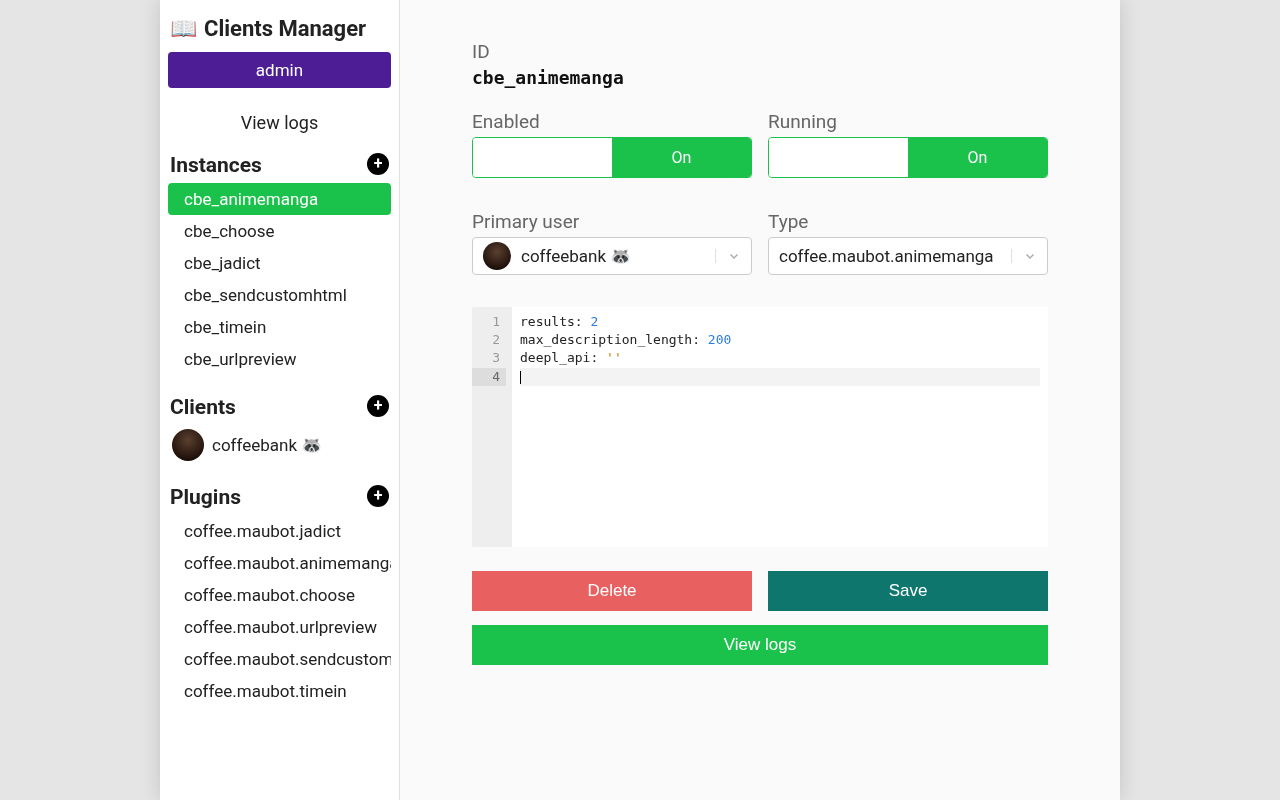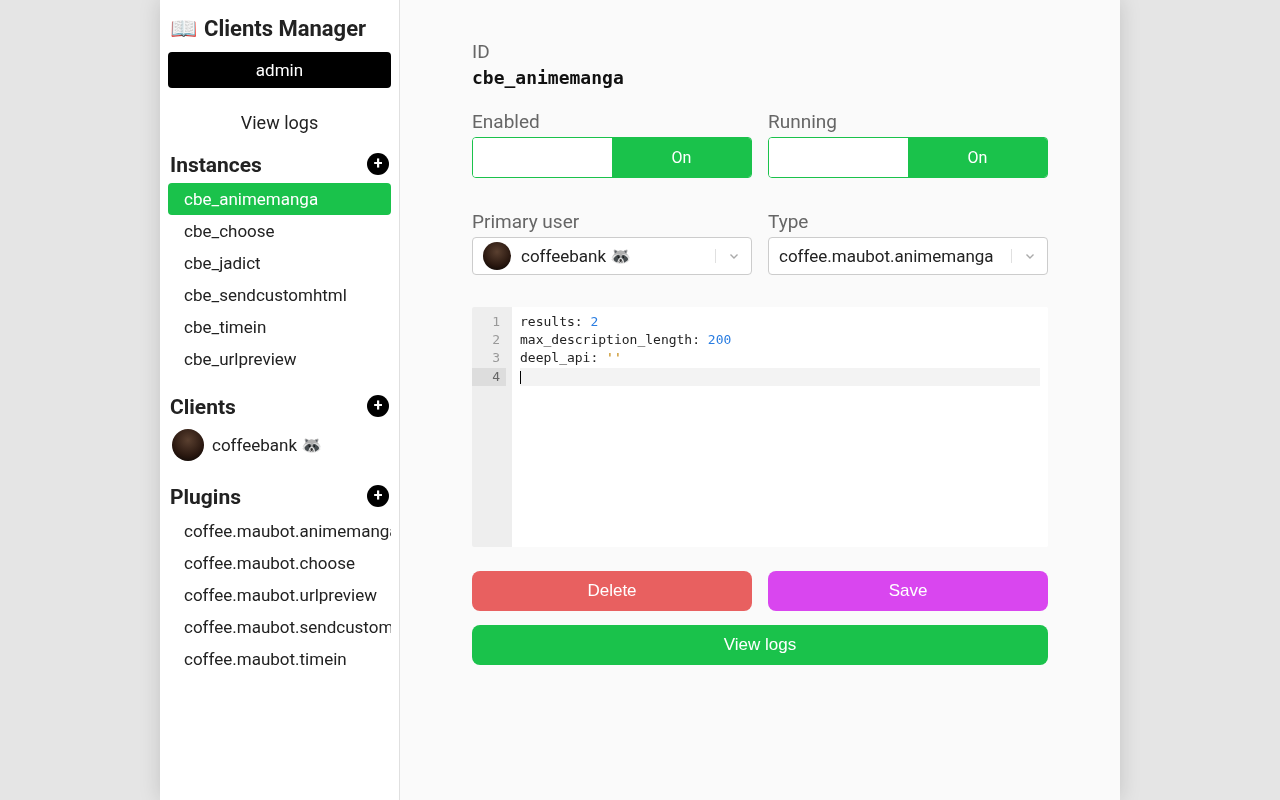--- a/index.html
+++ b/index.html
@@ -38,21 +38,21 @@
   width: 28px;
   height: 28px;
   margin-right: 6px;
   display: inline-flex;
   align-items: center;
   justify-content: center;
   font-size: 22px;
 }
 .user-badge {
   margin: 0 8px 12px 8px;
-  background: #000000;
+  background: #4c1d95;
   color: #fff;
   text-align: center;
   padding: 8px 0;
   border-radius: 4px;
   font-size: 17px;
 }
 .view-logs-top {
   text-align: center;
   padding: 12px 0 14px 0;
   color: #222;
@@ -236,28 +236,28 @@
 }
 .btn-row {
   display: flex;
   gap: 16px;
   margin-bottom: 14px;
 }
 .btn {
   flex: 1;
   padding: 10px 1px;
   text-align: center;
-  border-radius: 8px;
+  border-radius: 0;
   font-size: 17px;
   color: #fff;
   cursor: pointer;
   border: none;
 }
 .btn-delete { background: #e86060; }
-.btn-save { background: #d946ef; }
+.btn-save { background: #0f766e; }
 .btn-viewlogs { background: #1ac24b; width: 100%; }
 </style>
 </head>
 <body>
 
 <div class="app-container">
   <div class="sidebar">
     <div class="sidebar-header">
       <span class="logo-icon">📖</span>
       <span>Clients Manager</span>
@@ -289,20 +289,21 @@
           <span class="client-name">coffeebank 🦝</span>
         </div>
       </div>
 
     <div class="section-gap"></div>
     <div class="section-header">
       <span>Plugins</span>
       <span class="plus-icon">+</span>
     </div>
     <div id="plugins-list">
+        <div class="list-item">coffee.maubot.jadict</div>
         <div class="list-item">coffee.maubot.animemanga</div>
         <div class="list-item">coffee.maubot.choose</div>
         <div class="list-item">coffee.maubot.urlpreview</div>
         <div class="list-item">coffee.maubot.sendcustomht</div>
         <div class="list-item">coffee.maubot.timein</div>
       </div>
   </div>
 
   <div class="main">
     <div class="field-label">ID</div>

